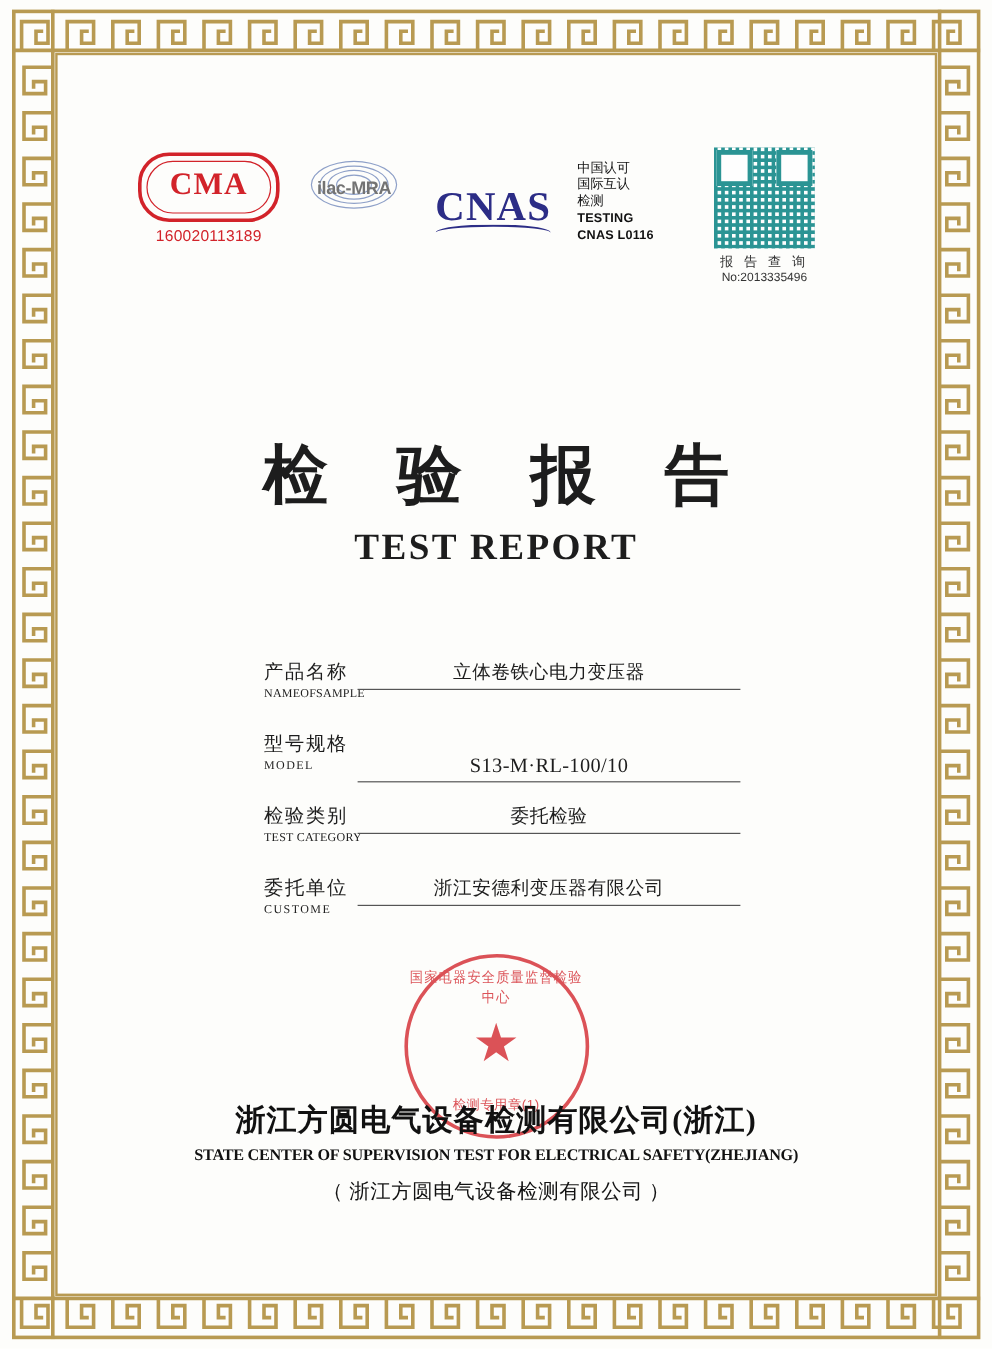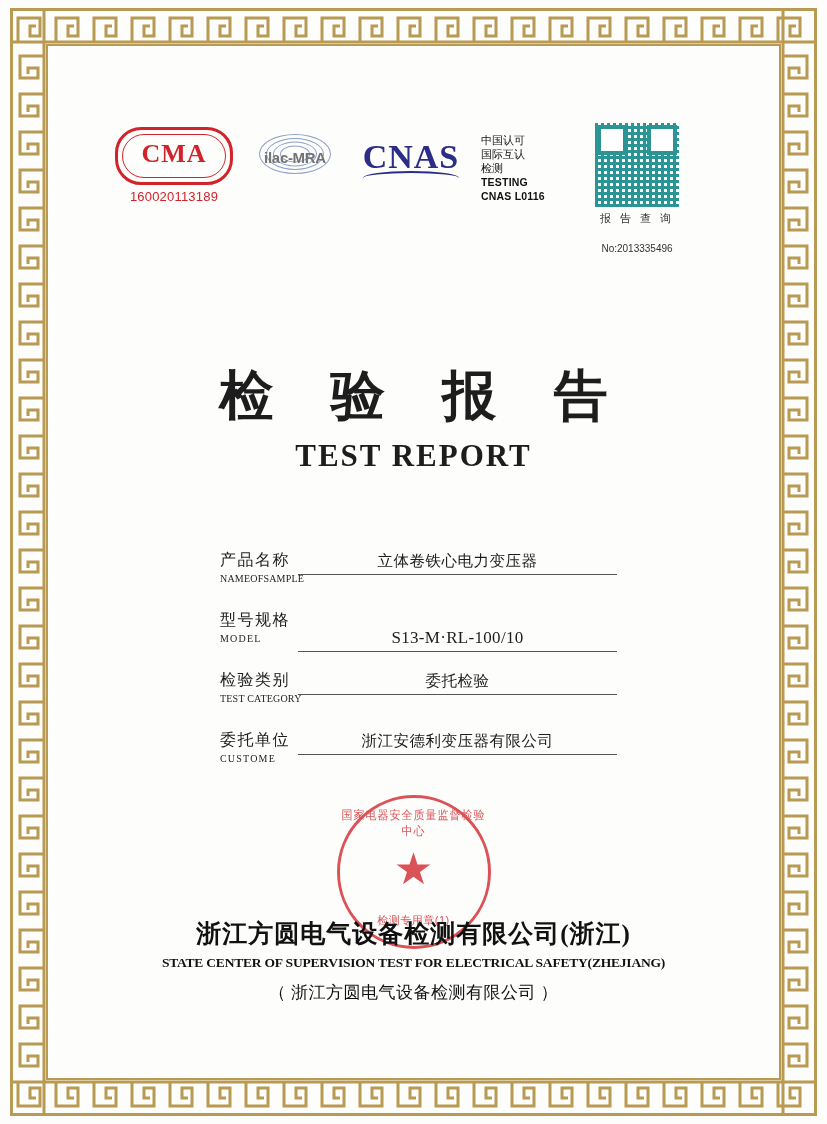--- a/index.html
+++ b/index.html
@@ -156,20 +156,21 @@
     text-align: center;
     padding-top: 18px;
   }
   .cnas-mark {
     font-family: "Liberation Serif", serif;
     font-weight: bold;
     font-size: 34px;
     color: #2c2d86;
     letter-spacing: 1px;
     line-height: 36px;
+    margin-top: 16px;
   }
   .cnas-swoosh {
     width: 96px;
     height: 12px;
     border-top: 2px solid #2c2d86;
     border-radius: 50%;
     margin: -4px auto 0 auto;
   }
 
   
@@ -272,21 +273,21 @@
     font-family: "Liberation Sans", sans-serif;
     font-size: 11px;
     color: #333;
     letter-spacing: 3px;
     margin-top: 4px;
   }
   .qr-no {
     font-family: "Liberation Sans", sans-serif;
     font-size: 10px;
     color: #333;
-    margin-top: 17px;
+    margin-top: 0;
   }
 
   
   .title-zh {
     position: absolute;
     left: 0; right: 0;
     top: 300px;
     text-align: center;
     font-family: "Liberation Serif", serif;
     font-weight: bold;

